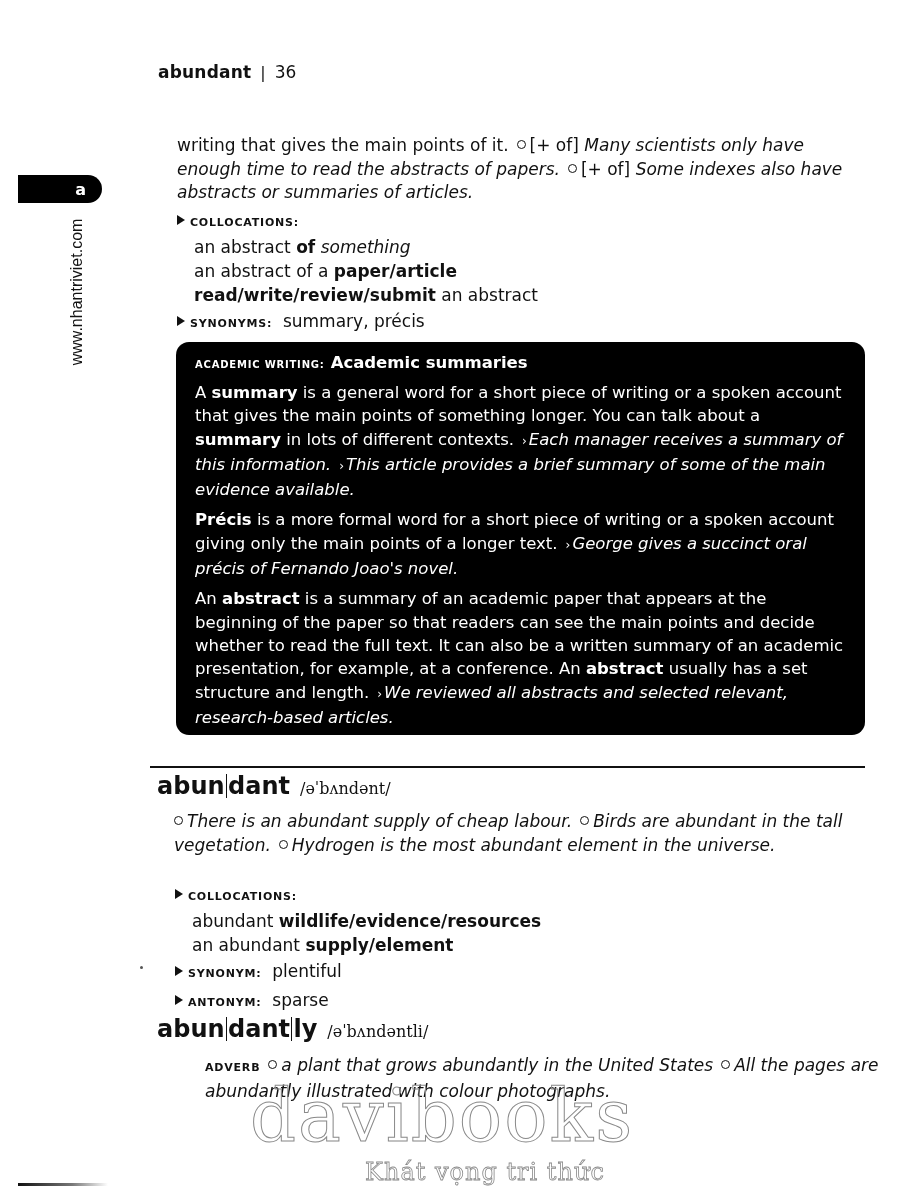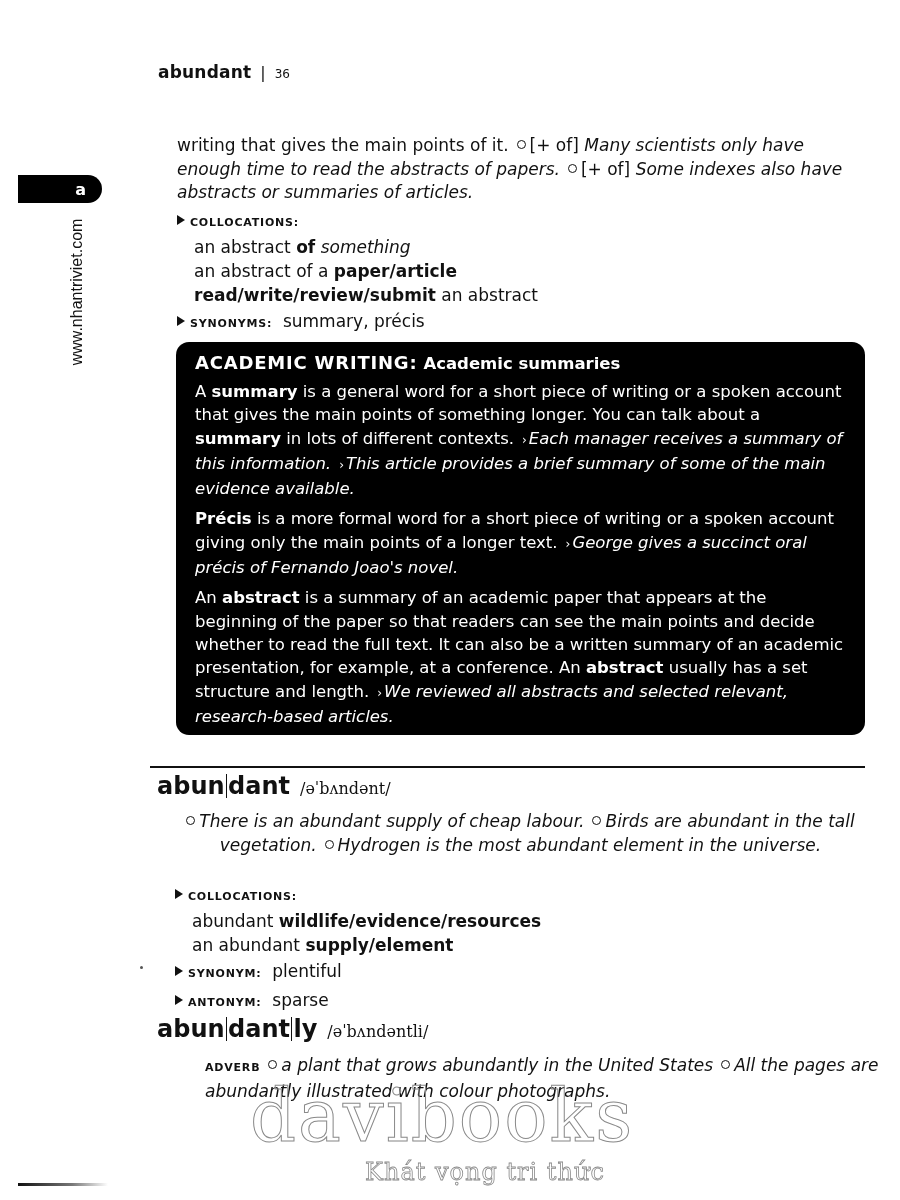--- a/index.html
+++ b/index.html
@@ -7,21 +7,21 @@
       width: 900px; height: 1200px; position: relative; overflow: hidden;
       background: #ffffff; color: #111111;
       font-family: "DejaVu Sans", sans-serif;
     }
     .abs { position: absolute; }
     .running-head {
       left: 158px; top: 62px; font-size: 17px; white-space: nowrap;
     }
     .running-head .hw { font-weight: bold; font-size: 17px; letter-spacing: 0.2px; }
     .running-head .sep { margin: 0 9px; font-size: 16px; }
-    .running-head .pg { font-size: 12px; }
+    .running-head .pg { font-size: 17px; }
 
     .tab {
       left: 18px; top: 175px; width: 84px; height: 28px;
       background: #000; border-radius: 0 14px 14px 0;
       color: #fff; font-weight: bold; font-size: 16px;
       display: flex; align-items: center; justify-content: flex-end; padding-right: 16px;
       box-sizing: border-box;
     }
     .side-url {
       left: 68px; top: 212px; width: 24px; height: 160px;
@@ -53,34 +53,34 @@
     .colloc-block { left: 177px; top: 208px; width: 500px; }
     .colloc-block .row { font-size: 17px; line-height: 24px; }
     .colloc-block .indent { padding-left: 17px; }
 
     .note-box {
       left: 176px; top: 342px; width: 689px; height: 393px;
       background: #000; border-radius: 13px; color: #fff; box-sizing: border-box;
       padding: 8px 18px 0 19px;
     }
     .note-box .title { font-size: 16.5px; line-height: 26px; margin-bottom: 3px; }
-    .note-box .title .label { font-weight: bold; font-size: 18px; letter-spacing: 0.8px; text-transform: uppercase; }
+    .note-box .title .label { font-weight: bold; font-size: 10px; letter-spacing: 0.8px; text-transform: uppercase; }
     .note-box .title .heading { font-weight: bold; font-size: 16.5px; margin-left: 6px; }
     .note-box p { margin: 0 0 7px 0; font-size: 16.5px; line-height: 23.3px; }
     .note-box .arr { font-size: 12px; margin: 0 2px 0 8px; }
 
     .rule { left: 150px; top: 766px; width: 715px; height: 2px; background: #111; }
 
     .entry-head { left: 157px; top: 772px; white-space: nowrap; }
     .entry-head .word { font-weight: bold; font-size: 24px; }
     .entry-head .pron { font-family: "DejaVu Serif", serif; font-size: 16px; margin-left: 10px; }
     .syl { display: inline-block; width: 1.5px; height: 24px; background: #111; vertical-align: -4px; margin: 0 1px; }
 
     .entry-def { left: 157px; top: 810px; width: 710px; }
-    .entry-def .line2 { padding-left: 17px; text-align: center; }
+    .entry-def .line2 { padding-left: 17px; }
     .entry-colloc { left: 175px; top: 882px; width: 500px; }
     .entry-colloc .row { font-size: 17px; line-height: 24px; }
     .entry-colloc .indent { padding-left: 17px; }
 
     .entry2-head { left: 157px; top: 1015px; white-space: nowrap; }
     .entry2-def { left: 157px; top: 1054px; width: 710px; margin-left: 48px; }
 
     .watermark {
       left: 250px; top: 1080px; font-family: "DejaVu Serif", serif; font-size: 72px;
       color: transparent; -webkit-text-stroke: 1px #8a8a8a; letter-spacing: 2px; white-space: nowrap;

